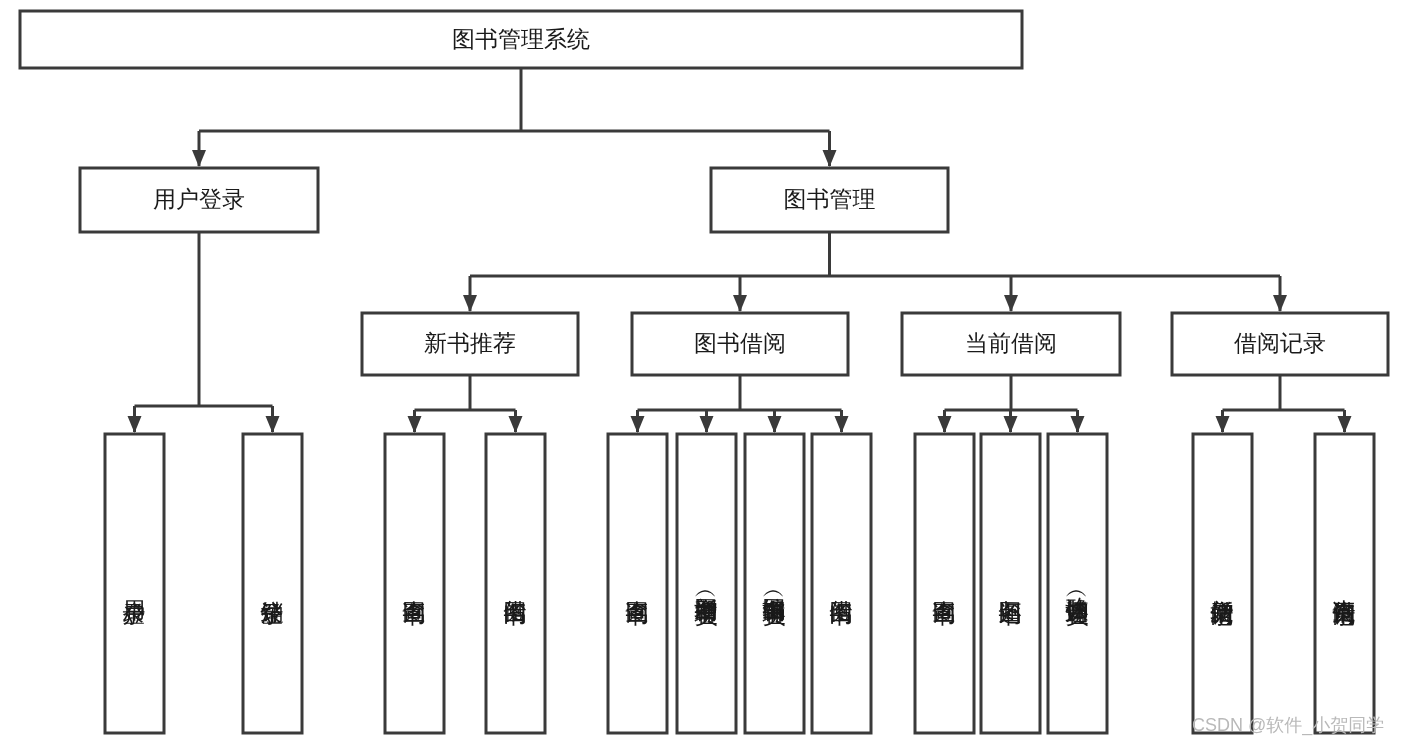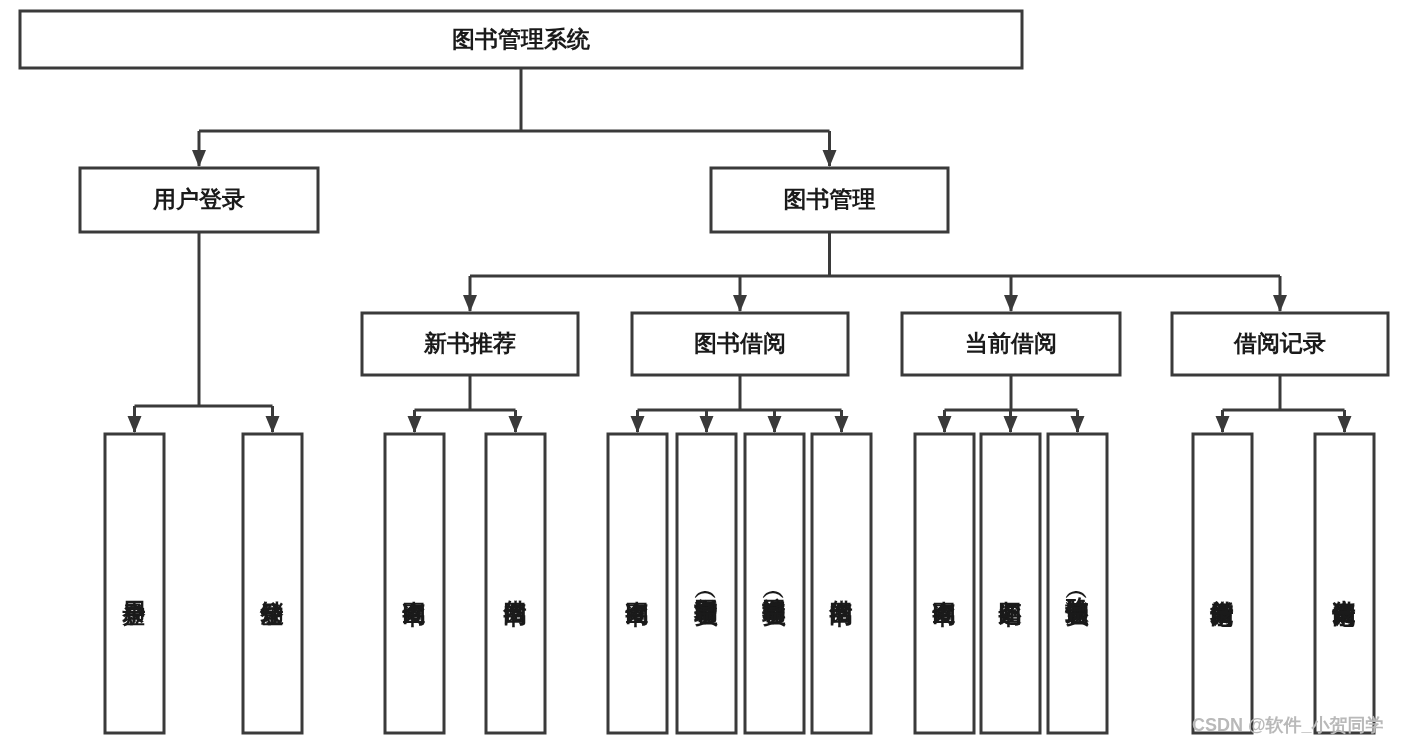--- a/index.html
+++ b/index.html
@@ -7,21 +7,20 @@
     padding: 0;
     background: #ffffff;
   }
   #diagram-root {
     position: relative;
     width: 1405px;
     height: 747px;
     background: #ffffff;
     font-family: "Liberation Sans", "DejaVu Sans", sans-serif;
     overflow: hidden;
-    font-weight: bold;
   }
   svg#diagram-canvas {
     position: absolute;
     top: 0;
     left: 0;
     width: 1405px;
     height: 747px;
     display: block;
   }
   .node-rect {

